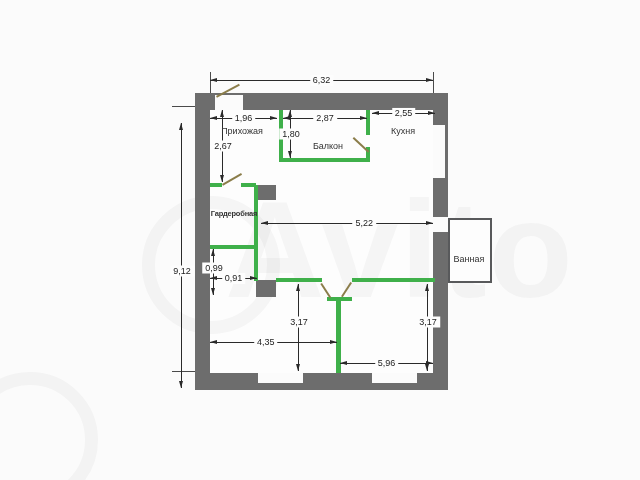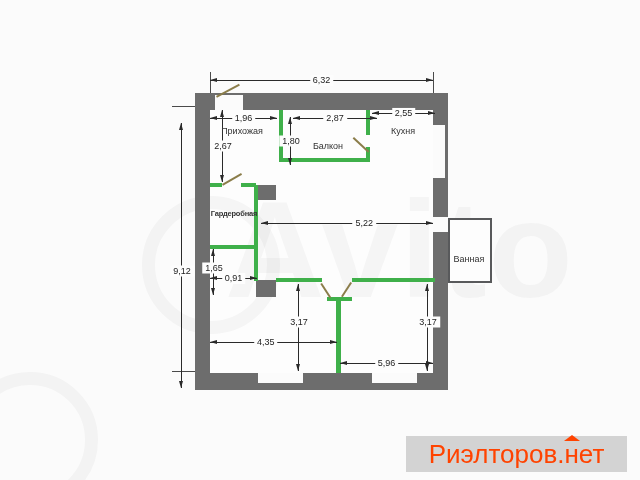--- a/index.html
+++ b/index.html
@@ -107,37 +107,37 @@
 
   <div class="dim h" style="left:210px;top:80px;width:223px">
     <span class="dlab">6,32</span>
     </div>
   <div class="dim v" style="left:181px;top:123px;height:265px">
     <span class="dlab" style="top:56%">9,12</span>
     </div>
   <div class="dim h" style="left:210px;top:118px;width:67px">
     <span class="dlab">1,96</span>
     </div>
-  <div class="dim h" style="left:293px;top:118px;width:84px">
+  <div class="dim h" style="left:283px;top:118px;width:84px">
     <span class="dlab">2,87</span>
     </div>
   <div class="dim h" style="left:372px;top:113px;width:63px">
     <span class="dlab">2,55</span>
     </div>
-  <div class="dim v" style="left:290px;top:117px;height:48px">
+  <div class="dim v" style="left:290px;top:110px;height:48px">
     <span class="dlab">1,80</span>
     </div>
   <div class="dim v" style="left:222px;top:110px;height:72px">
     <span class="dlab">2,67</span>
     </div>
   <div class="dim h" style="left:261px;top:223px;width:172px">
     <span class="dlab" style="left:60%">5,22</span>
     </div>
   <div class="dim v" style="left:213px;top:249px;height:46px">
-    <span class="dlab" style="top:42%">1,65</span>
+    <span class="dlab" style="top:42%">0,99</span>
     </div>
   <div class="dim h" style="left:210px;top:278px;width:47px">
     <span class="dlab">0,91</span>
     </div>
   <div class="dim v" style="left:298px;top:284px;height:87px">
     <span class="dlab" style="top:44%">3,17</span>
     </div>
   <div class="dim h" style="left:210px;top:342px;width:127px">
     <span class="dlab" style="left:44%">4,35</span>
     </div>
@@ -147,17 +147,14 @@
   <div class="dim h" style="left:340px;top:363px;width:93px">
     <span class="dlab">5,96</span>
     </div>
 
   <div class="room-label" style="left:242px;top:131px">Прихожая</div>
   <div class="room-label" style="left:328px;top:146px">Балкон</div>
   <div class="room-label" style="left:403px;top:131px">Кухня</div>
   <div class="room-label small" style="left:234px;top:213px">Гардеробная</div>
   <div class="room-label" style="left:469px;top:259px">Ванная</div>
 
-  <div class="footer">
-    <span class="brand"><span>Риэлторов.</span><span class="brand-n"><span class="roof"></span><span>н</span></span><span>ет</span></span>
-  </div>
 
 </div>
 
 </body></html>

